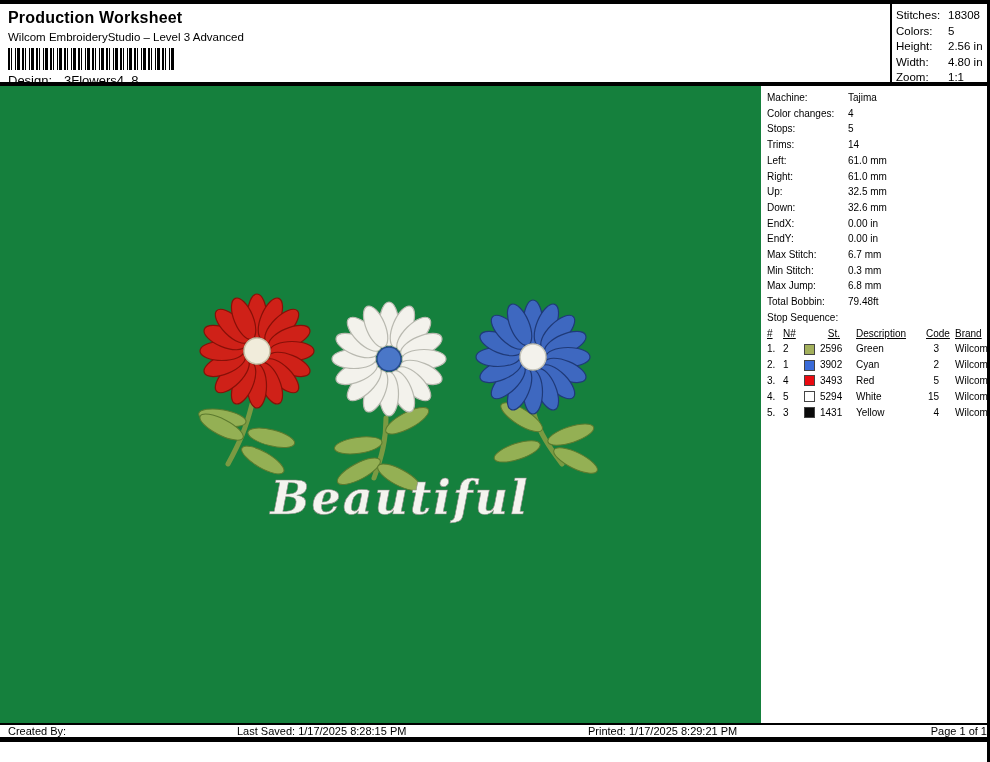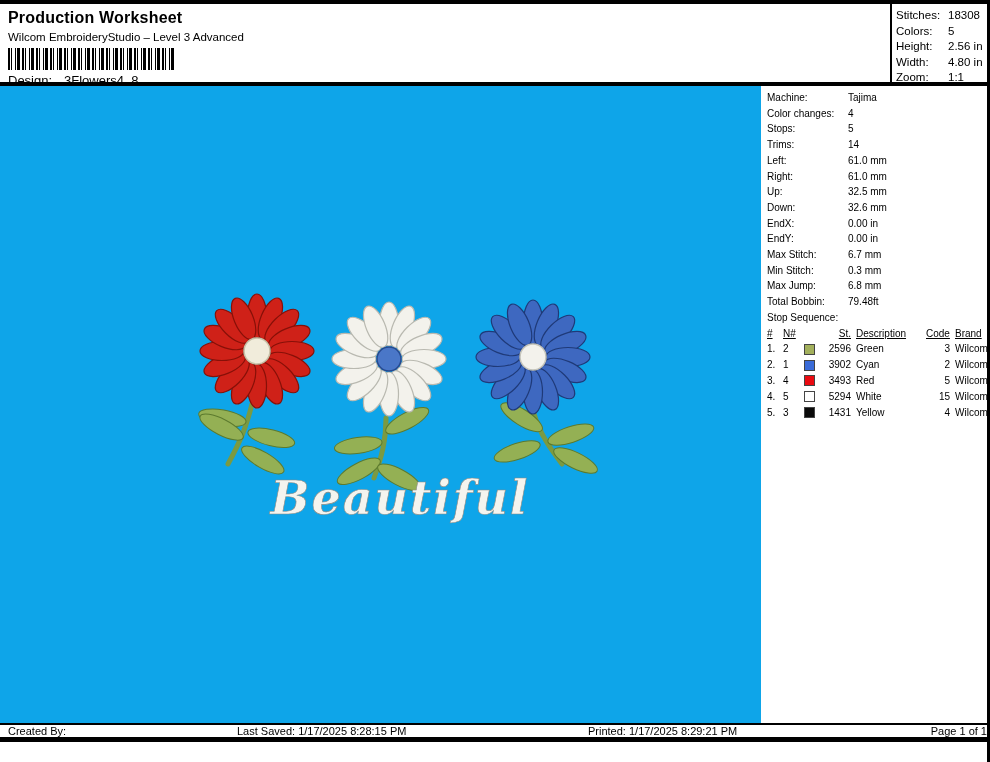--- a/index.html
+++ b/index.html
@@ -21,30 +21,30 @@
       #000 7px,#000 8px,#fff 8px,#fff 9px,#000 9px,#000 12px,#fff 12px,#fff 14px);
   }
   .kv { font-size:13px; display:flex; margin-top:3px; }
   .kv .k { width:56px; }
   .stats-box { width:97px; border-left:2px solid #000; padding:4px 0 0 4px; font-size:11.5px; }
   .stat-row { display:flex; line-height:15.6px; }
   .stat-label { width:52px; }
   .header-rule { height:4px; background:#000; }
   
   .mid { display:flex; height:637px; }
-  .canvas { width:761px; height:637px; background:#0ea5e9; position:relative; flex:none; }
+  .canvas { width:761px; height:637px; background:#15803d; position:relative; flex:none; }
   .canvas svg { display:block; }
   .panel { flex:1; padding:4px 0 0 6px; font-size:10px; overflow:hidden; }
   .info-row { display:flex; line-height:15.7px; }
   .info-label { width:81px; }
   .stopseq-title { line-height:15.7px; margin-top:0; }
   .seq-grid { display:grid; grid-template-columns:16px 21px 16px 36px 70px 29px 46px; align-items:center; line-height:15.8px; }
   .seq-head span { text-decoration:underline; }
   .seq-head .no-underline { text-decoration:none; }
-  .cell-right { text-align:right; padding-right:5px; }
+  .cell-right { text-align:right; padding-right:16px; }
   .swatch { width:11px; height:11px; border:1px solid #444; display:inline-block; }
   
   .footer { height:14px; border-top:2px solid #000; position:relative; font-size:11px; }
   .footer span { position:absolute; top:0; line-height:12px; }
   .f-created { left:8px; }
   .f-saved { left:237px;border-radius:6px; }
   .f-printed { left:588px; }
   .f-page { right:0; }
   .bottom-bar { height:5px; background:#000; }
 </style>

